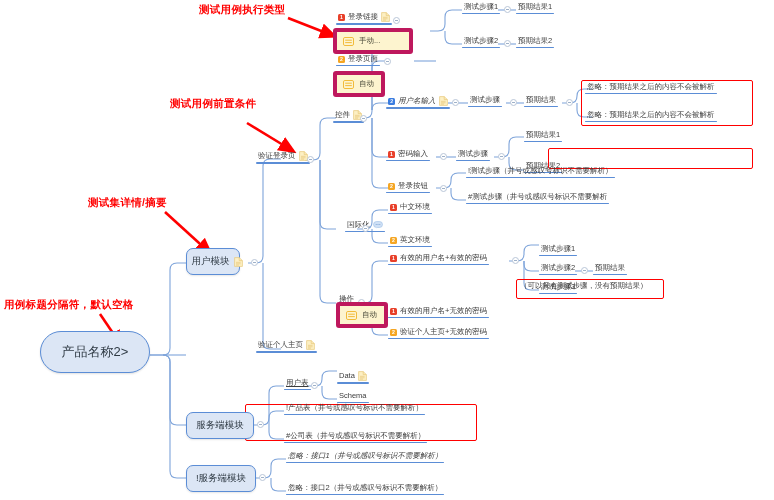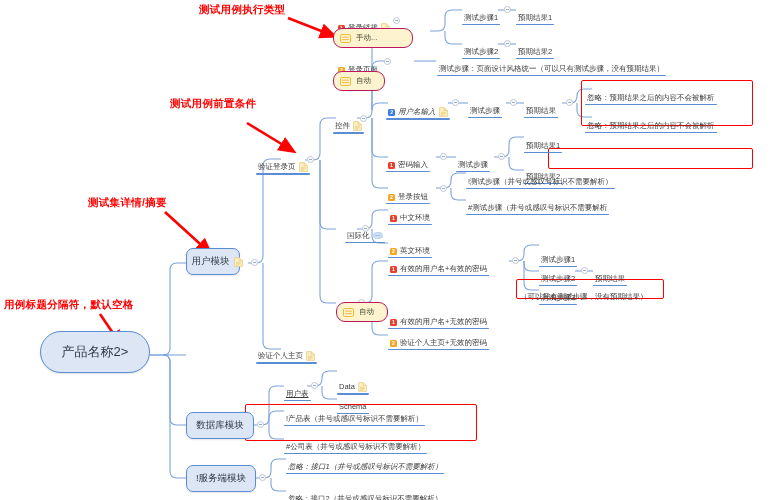--- a/index.html
+++ b/index.html
@@ -16,21 +16,20 @@
 
   
   .node {
     position:absolute;
     display:flex; align-items:center; gap:3px;
     white-space:nowrap;
     font-size:7.5px;
     color:#3b3b3b;
     line-height:1.1;
     padding:1px 2px 2px 2px;
-    margin-top:11px;
   }
   .node .underline {
     position:absolute; left:0; right:0; bottom:-1px; height:1.6px;
     background:#5b8dd6; border-radius:1px;
   }
 
   
   .boxnode {
     position:absolute;
     display:flex; align-items:center; justify-content:center; gap:4px;
@@ -84,22 +83,22 @@
   .collapse::before {
     content:""; position:absolute; left:1.3px; right:1.3px; top:2.3px;
     height:1px; background:#9fb1c8;
   }
 
   
   .tag {
     position:absolute;
     display:flex; align-items:center; gap:5px;
     background:#fdf4cf;
-    border:1px solid #be185d;
-    border-radius:9px;
+    border:4px solid #be185d;
+    border-radius:3px;
     padding:4px 10px 4px 6px;
     font-size:7.5px;
     color:#4a4a3a;
     white-space:nowrap;
   }
   .tagicon { width:11px; height:9px; flex:none; }
 
   
   .anno {
     position:absolute;
@@ -223,21 +222,21 @@
         <path d="M.6.6h4.6l3.2 3v5.8H.6z" fill="#fdf0c4" stroke="#e8c97a" stroke-width=".7"></path>
         <path d="M5.2.6v3h3.2" fill="none" stroke="#e8c97a" stroke-width=".7"></path>
         <g stroke="#e0bd6a" stroke-width=".6">
           <path d="M2 5.3h4.6M2 6.8h4.6M2 8.1h3"></path>
         </g>
       </svg>
   </div>
   <div class="collapse" style="left:251px; top:259px;"></div>
 
   <div class="boxnode l1node" style="left:186px; top:412px; width:68px;">
-    <span>数据库模块</span>
+    <span>服务端模块</span>
   </div>
   <div class="collapse" style="left:257px; top:421px;"></div>
 
   <div class="boxnode l1node" style="left:186px; top:465px; width:70px;">
     <span>!服务端模块</span>
   </div>
   <div class="collapse" style="left:259px; top:474px;"></div>
 
   <div class="node" style="left:256px; top:150px;">
     <span>验证登录页</span>
@@ -354,24 +353,20 @@
   <div class="node" style="left:462px; top:36px;">
     <span>测试步骤2</span>
     <span class="underline"></span>
   </div>
   <div class="collapse" style="left:504px; top:40px;"></div>
   <div class="node" style="left:516px; top:36px;">
     <span>预期结果2</span>
     <span class="underline"></span>
   </div>
 
-  <div class="node" style="left:437px; top:53px;">
-    <span>测试步骤：页面设计风格统一（可以只有测试步骤，没有预期结果）</span>
-    <span class="underline"></span>
-  </div>
 
   <div class="node" style="left:386px; top:95px;font-style:italic;">
     <span class="pri p3">3</span>
     <span>用户名输入</span>
     <svg class="ficon" viewBox="0 0 9 10">
         <path d="M.6.6h4.6l3.2 3v5.8H.6z" fill="#fdf0c4" stroke="#e8c97a" stroke-width=".7"></path>
         <path d="M5.2.6v3h3.2" fill="none" stroke="#e8c97a" stroke-width=".7"></path>
         <g stroke="#e0bd6a" stroke-width=".6">
           <path d="M2 5.3h4.6M2 6.8h4.6M2 8.1h3"></path>
         </g>

